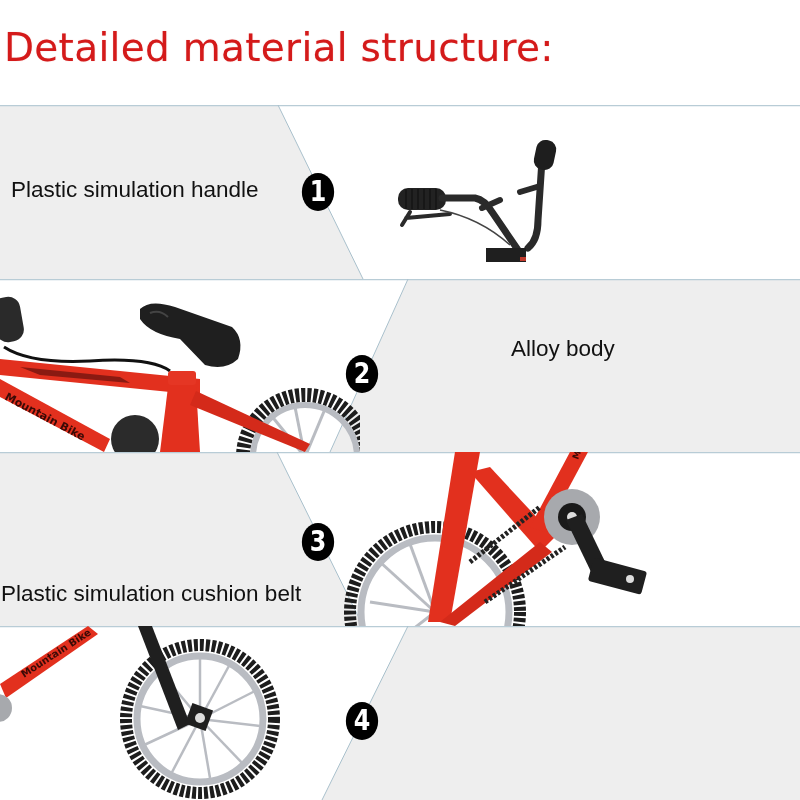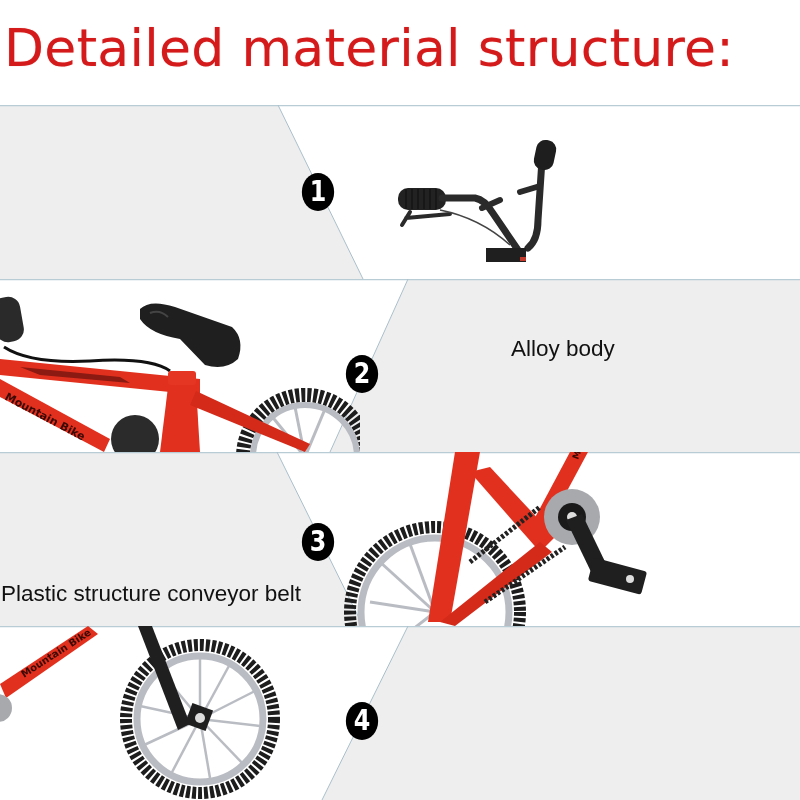--- a/index.html
+++ b/index.html
@@ -1,18 +1,18 @@
 <!DOCTYPE html>
 <html><head>
   <meta charset="utf-8">
   <style>
     html, body { margin: 0; padding: 0; }
     body { width: 800px; height: 800px; background: #ffffff; position: relative; overflow: hidden;
            font-family: "Liberation Sans", sans-serif; }
-    .title { position: absolute; left: 4px; top: 18px; margin: 0; font-size: 52px; font-weight: normal;
+    .title { position: absolute; left: 4px; top: 18px; margin: 0; font-size: 39px; font-weight: normal;
              color: #d41a1a; letter-spacing: 0.3px; font-family: "DejaVu Sans", sans-serif; line-height: 60px;
              text-shadow: 0 0 1px rgba(212,26,26,0.35); }
     .section { position: absolute; left: 0; width: 800px; overflow: hidden; }
     .section svg.bg { position: absolute; left: 0; top: 0; }
     .label { position: absolute; color: #111; font-size: 22.5px; white-space: nowrap; line-height: 26px; }
     .badge { position: absolute; width: 38px; height: 38px; border-radius: 50%; background: #000;
              color: #fff; font-family: "DejaVu Sans", sans-serif; font-weight: bold; font-size: 28px;
              line-height: 38px; text-align: center; transform: scaleX(0.85); }
     .art { position: absolute; }
   </style>
@@ -20,20 +20,21 @@
 <body>
 
 <h1 class="title">Detailed material structure:</h1>
 
 <div class="section" style="top:105px;height:174px;">
   <svg class="bg" width="800" height="174">
     <polygon points="0,0 278,0 363,174 0,174" fill="#eeeeee"></polygon>
     <line x1="0" y1="0.5" x2="800" y2="0.5" stroke="#b8ccd6" stroke-width="1.5"></line>
     <line x1="278" y1="0" x2="363" y2="174" stroke="#a9c0cc" stroke-width="1"></line>
   </svg>
+  <span class="label" style="left:11px;top:72px;">Plastic simulation handle</span>
   <div class="badge" style="left:299px;top:68px;">1</div>
   <svg class="art" width="200" height="150" style="left:380px;top:25px;">
 
     <rect x="18" y="58" width="48" height="22" rx="10" fill="#222"></rect>
     <g stroke="#111" stroke-width="1.2">
       <line x1="26" y1="59" x2="26" y2="79"></line>
         <line x1="32" y1="59" x2="32" y2="79"></line>
       <line x1="38" y1="59" x2="38" y2="79"></line>
         <line x1="44" y1="59" x2="44" y2="79"></line>
       <line x1="50" y1="59" x2="50" y2="79"></line>
@@ -121,21 +122,21 @@
 
     <circle cx="232" cy="65" r="28" fill="#a7a9ad"></circle>
     <circle cx="232" cy="65" r="14" fill="#1a1a1a"></circle>
     <circle cx="232" cy="65" r="5" fill="#ddd"></circle>
 
     <polygon points="226,68 242,62 270,120 254,126" fill="#1f1f1f"></polygon>
     <rect x="250" y="112" width="55" height="24" rx="3" fill="#1f1f1f" transform="rotate(15 277 124)"></rect>
     <circle cx="290" cy="127" r="4" fill="#ddd"></circle>
   </svg>
   <div class="badge" style="left:299px;top:71px;">3</div>
-  <span class="label" style="left:1px;top:129px;">Plastic structure conveyor belt</span>
+  <span class="label" style="left:1px;top:129px;">Plastic simulation cushion belt</span>
 </div>
 
 <div class="section" style="top:626px;height:174px;">
   <svg class="bg" width="800" height="174">
     <polygon points="408,0 800,0 800,174 322,174" fill="#eeeeee"></polygon>
     <line x1="0" y1="0.5" x2="800" y2="0.5" stroke="#b8ccd6" stroke-width="1.5"></line>
     <line x1="408" y1="0" x2="322" y2="174" stroke="#a9c0cc" stroke-width="1"></line>
   </svg>
   <svg class="art" width="300" height="174" style="left:0;top:0;">
 

